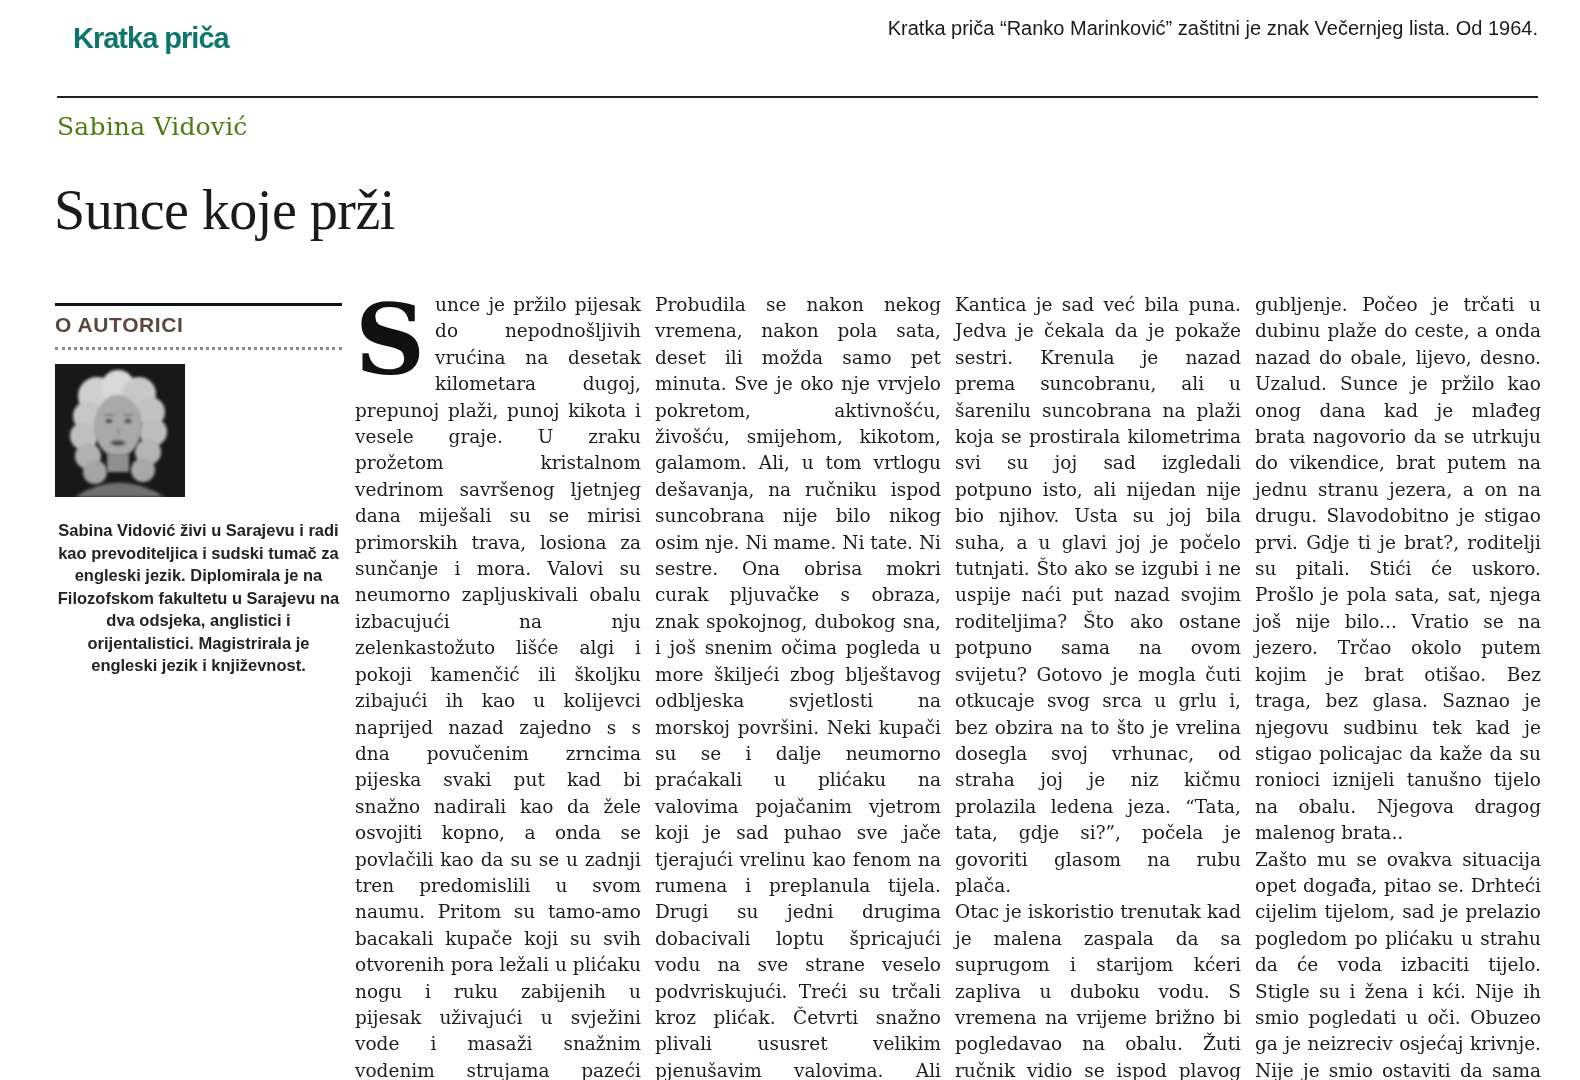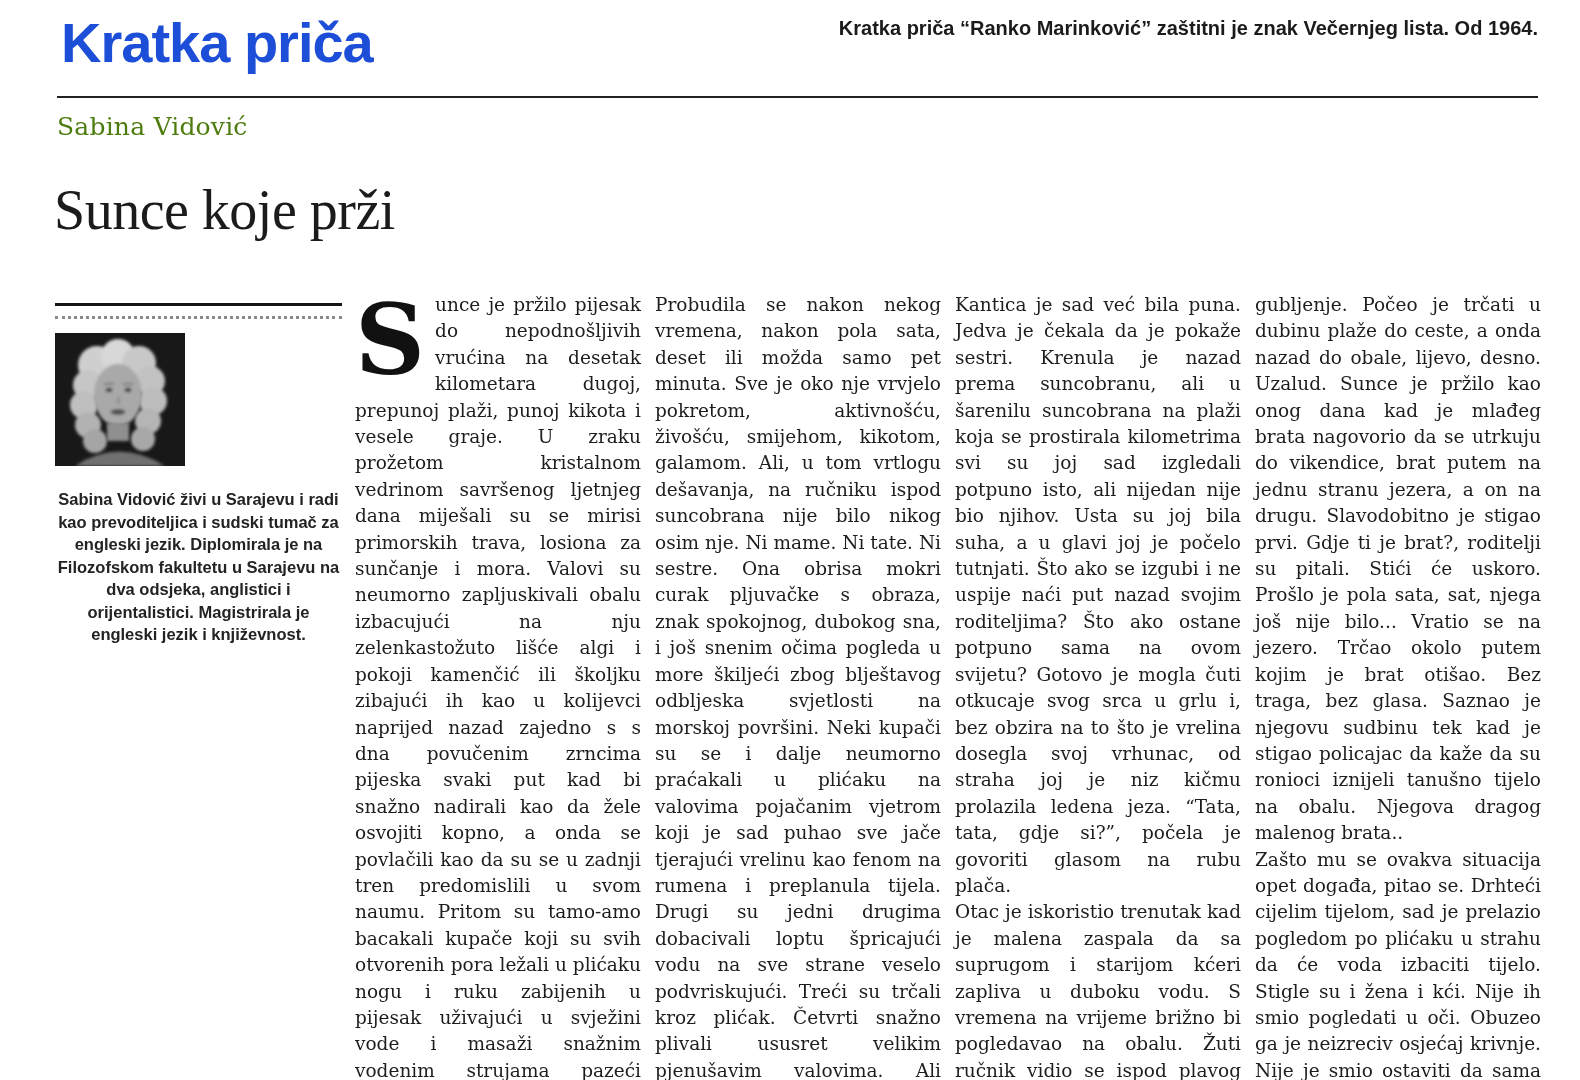--- a/index.html
+++ b/index.html
@@ -1,22 +1,22 @@
 <!DOCTYPE html>
 <html lang="hr"><head>
 <meta charset="utf-8">
 <style>
   html,body{margin:0;padding:0;background:#ffffff;}
   body{width:1580px;height:1080px;overflow:hidden;font-family:"Liberation Sans",sans-serif;color:#1a1a1a;}
   .page{position:relative;width:1580px;height:1080px;background:#fff;}
 
   
-  .section-title{position:absolute;left:57px;top:6px;margin:4px;font-family:"Liberation Sans",sans-serif;
-    font-weight:bold;font-size:56px;letter-spacing:-1px;color:#1d4ed8;}
-  .tagline{position:absolute;right:42px;top:14px;text-align:center;font-weight:bold;
+  .section-title{position:absolute;left:57px;top:6px;margin:16px;font-family:"Liberation Sans",sans-serif;
+    font-weight:bold;font-size:29px;letter-spacing:-1px;color:#0f766e;}
+  .tagline{position:absolute;right:42px;top:14px;text-align:center;font-weight:normal;
     font-size:20px;line-height:28px;color:#1b1b1b;}
 
   .rule{position:absolute;left:57px;right:42px;top:96px;height:0;border:none;border-top:2px solid #222;margin:0;}
 
   .byline{position:absolute;left:57px;top:112px;font-family:"DejaVu Serif",serif;
     font-size:25px;color:#4d7c0f;letter-spacing:0.2px;}
 
   .headline{position:absolute;left:54px;top:178px;margin:0;font-family:"Liberation Serif",serif;
     font-weight:400;font-size:56px;letter-spacing:-0.5px;color:#1b1b1b;}
 
@@ -48,20 +48,21 @@
     </div>
   </header>
 
   <hr class="rule">
 
   <div class="byline">Sabina Vidović</div>
 
   <h2 class="headline">Sunce koje prži</h2>
 
   <aside class="about">
+    <div class="about-label">O AUTORICI</div>
     <div class="dotted"></div>
     <div class="photo">
       <svg width="130" height="133" viewBox="0 0 130 133" xmlns="http://www.w3.org/2000/svg">
         <defs>
           <filter id="soft" x="-20%" y="-20%" width="140%" height="140%">
             <feGaussianBlur stdDeviation="1.6"></feGaussianBlur>
           </filter>
         </defs>
         <rect x="0" y="0" width="130" height="133" fill="#181818"></rect>
         <g filter="url(#soft)">

